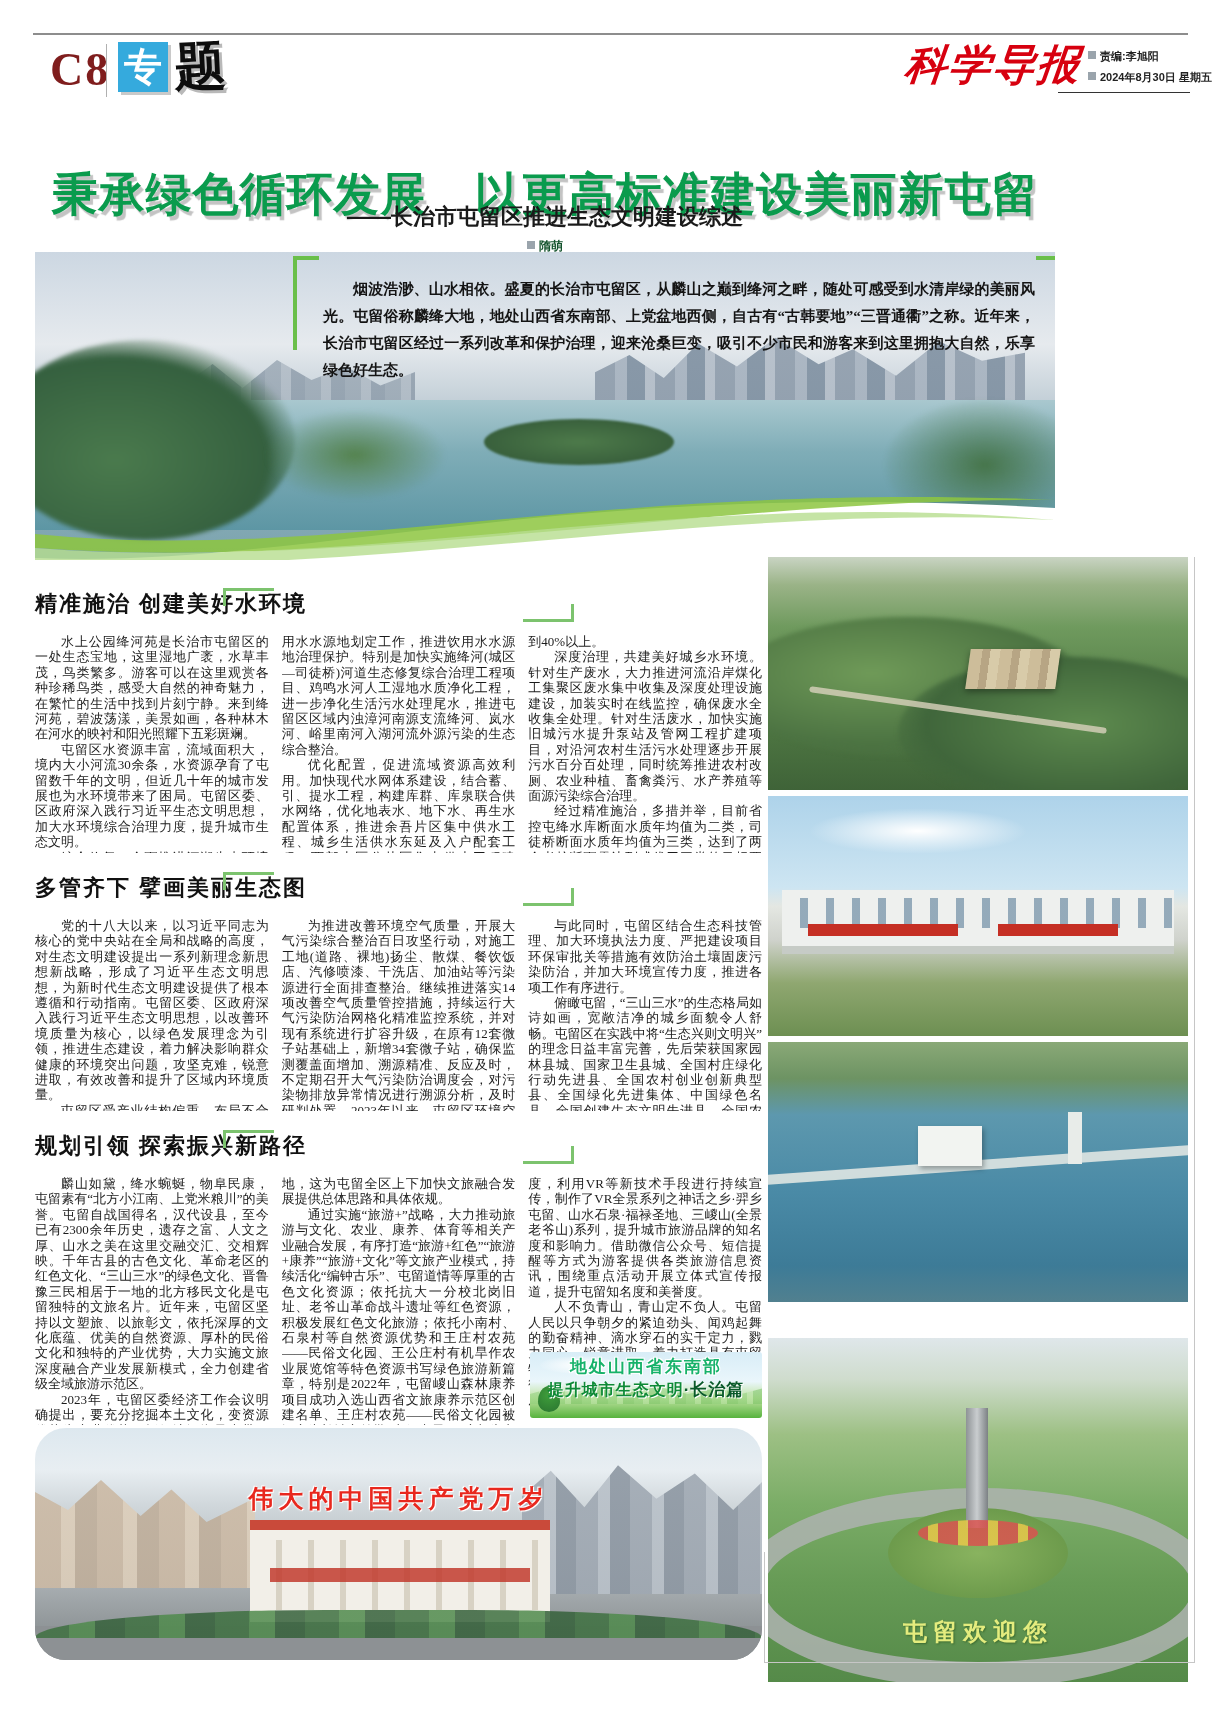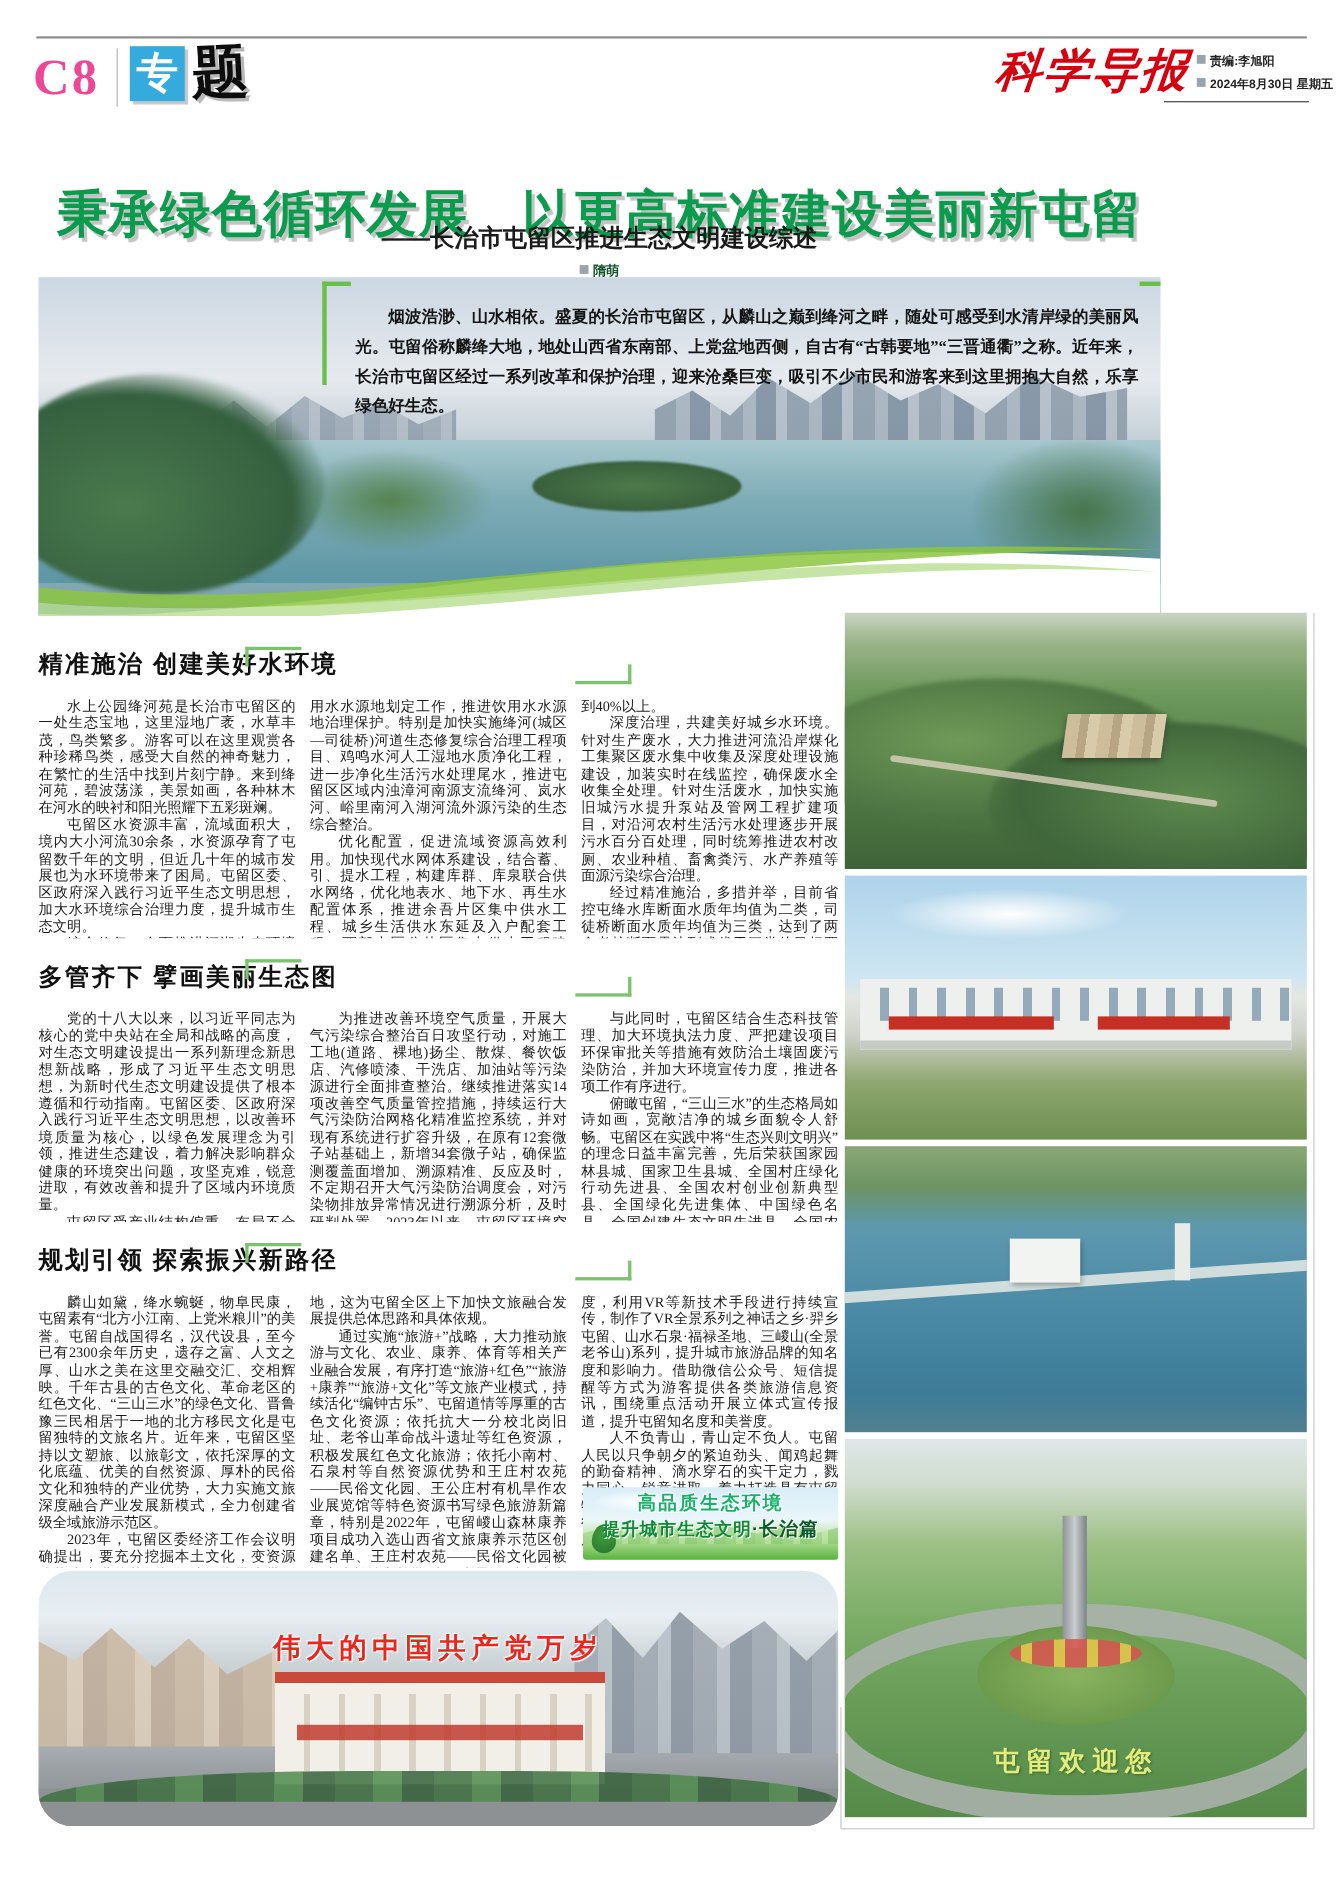--- a/index.html
+++ b/index.html
@@ -1,21 +1,21 @@
 <!DOCTYPE html>
 <html lang="zh"><head>
 <meta charset="utf-8">
 <style>
   html,body{margin:0;padding:0;background:#fff;}
   #page{position:relative;width:1220px;height:1725px;background:#fff;overflow:hidden;
         font-family:"Liberation Serif","DejaVu Serif",serif;color:#1b1b1b;}
 
   
   .top-rule{position:absolute;left:33px;top:33px;width:1155px;height:2px;background:#8d8d8d;}
-  .pageno{position:absolute;left:30px;top:44px;font:bold 46px/52px "Liberation Serif",serif;color:#ec4899;letter-spacing:2px;}
+  .pageno{position:absolute;left:50px;top:44px;font:bold 46px/52px "Liberation Serif",serif;color:#7f1d1d;letter-spacing:2px;}
   .hdr-div{position:absolute;left:106px;top:44px;width:1px;height:53px;background:#b0b0b0;}
   .tag{position:absolute;left:118px;top:42px;display:flex;align-items:flex-start;}
   .tag-blue{width:50px;height:50px;background:#35aadd;color:#fff;text-align:center;
             font:bold 38px/50px "Liberation Sans",sans-serif;box-shadow:3px 3px 0 #c9c9c9;}
   .tag-cal{margin-left:6px;font:bold 52px/50px "Liberation Serif",serif;color:#0d0d0d;
            text-shadow:3px 3px 0 #b9b9b9;transform:rotate(-3deg);}
   .masthead{position:absolute;left:905px;top:40px;font:bold italic 42px/50px "Liberation Serif",serif;
             color:#d7000f;transform:skewX(-6deg);letter-spacing:2px;}
   .hdr-info{position:absolute;left:1062px;top:46px;width:132px;font:bold 11px/21px "Liberation Sans",sans-serif;color:#222;}
   .hdr-info .row{white-space:nowrap;margin-left:26px;}
@@ -134,21 +134,21 @@
   .sp2-win{position:absolute;left:14px;top:102px;width:392px;height:30px;
            background:repeating-linear-gradient(90deg,transparent 0 18px,#7e99ad 18px 26px);opacity:.8;}
   .sp2-banner{position:absolute;left:40px;top:128px;width:150px;height:12px;background:#c52f24;}
   .sp2-banner2{position:absolute;left:230px;top:128px;width:120px;height:12px;background:#c52f24;}
   #sp3{top:1042px;height:260px;background:linear-gradient(180deg,#8aa977 0%,#6d9363 14%,#5d98ae 28%,#4a8aa6 58%,#3d7b97 86%,#51808f 100%);}
   .sp3-dam{position:absolute;left:-20px;top:118px;width:460px;height:10px;background:#dfe5e2;opacity:.9;
            transform:rotate(-4deg);}
   .sp3-bldg{position:absolute;left:150px;top:84px;width:64px;height:40px;background:#f2f4f1;
             box-shadow:2px 3px 5px rgba(0,0,0,.3);}
   .sp3-tower{position:absolute;left:300px;top:70px;width:14px;height:52px;background:#e8ece9;}
-  #sp4{top:1308px;height:344px;background:linear-gradient(180deg,#dfe7ea 0%,#cfdccd 12%,#9dc084 28%,#7bad67 48%,#669a55 72%,#558a49 100%);}
+  #sp4{top:1338px;height:344px;background:linear-gradient(180deg,#dfe7ea 0%,#cfdccd 12%,#9dc084 28%,#7bad67 48%,#669a55 72%,#558a49 100%);}
   .sp4-road{position:absolute;left:-30px;top:150px;width:480px;height:200px;border-radius:50%;
             border:26px solid #aeb3b0;box-sizing:border-box;opacity:.85;}
   .sp4-mound{position:absolute;left:120px;top:170px;width:180px;height:90px;border-radius:50%;
              background:radial-gradient(ellipse at center,#89b35f 0%,#6d9b4c 70%);}
   .sp4-mon{position:absolute;left:198px;top:70px;width:22px;height:120px;
            background:linear-gradient(90deg,#8e9396 0%,#c9cdcf 50%,#7c8184 100%);}
   .sp4-flowers{position:absolute;left:150px;top:182px;width:120px;height:26px;border-radius:50%;
                background:repeating-linear-gradient(90deg,#d9534f 0 10px,#e8c84a 10px 20px,#d9534f 20px 30px);opacity:.85;}
   .sp4-text{position:absolute;left:0;bottom:36px;width:100%;text-align:center;margin:0;
             font:bold 24px/28px "Liberation Sans",sans-serif;color:#e4ec7e;letter-spacing:6px;
@@ -253,21 +253,21 @@
             <p class="para">人不负青山，青山定不负人。屯留人民以只争朝夕的紧迫劲头、闻鸡起舞的勤奋精神、滴水穿石的实干定力，戮力同心，锐意进取，着力打造具有屯留特色的太行山水宜居城市，将大美屯留徐徐铺展在世人的眼前，奋力谱写着高质量全面建成小康屯留的新篇章！</p>
           </div>
         </div>
       </section>
     </div>
 
   <div class="promo">
     <div class="promo-sky"></div>
     <div class="promo-city"></div>
     <div class="promo-tree"></div>
-    <p class="promo-l1">高品质生态环境</p>
+    <p class="promo-l1">地处山西省东南部</p>
     <p class="promo-l2"><span>提升城市生态文明</span><span class="suffix">·长治篇</span></p>
   </div>
 
   <div class="bphoto">
     <div class="bp-bld-l"></div>
     <div class="bp-bld-r"></div>
     <div class="bp-hall">
       <div class="bp-hall-cols"></div>
       <div class="bp-hall-band"></div>
     </div>

